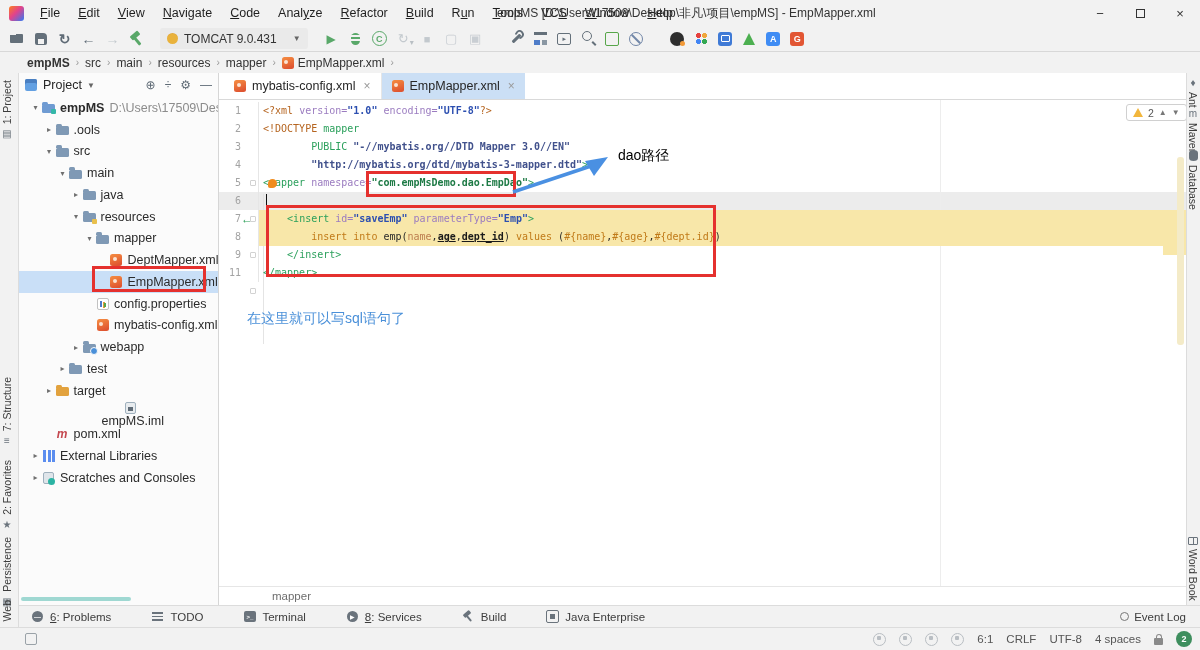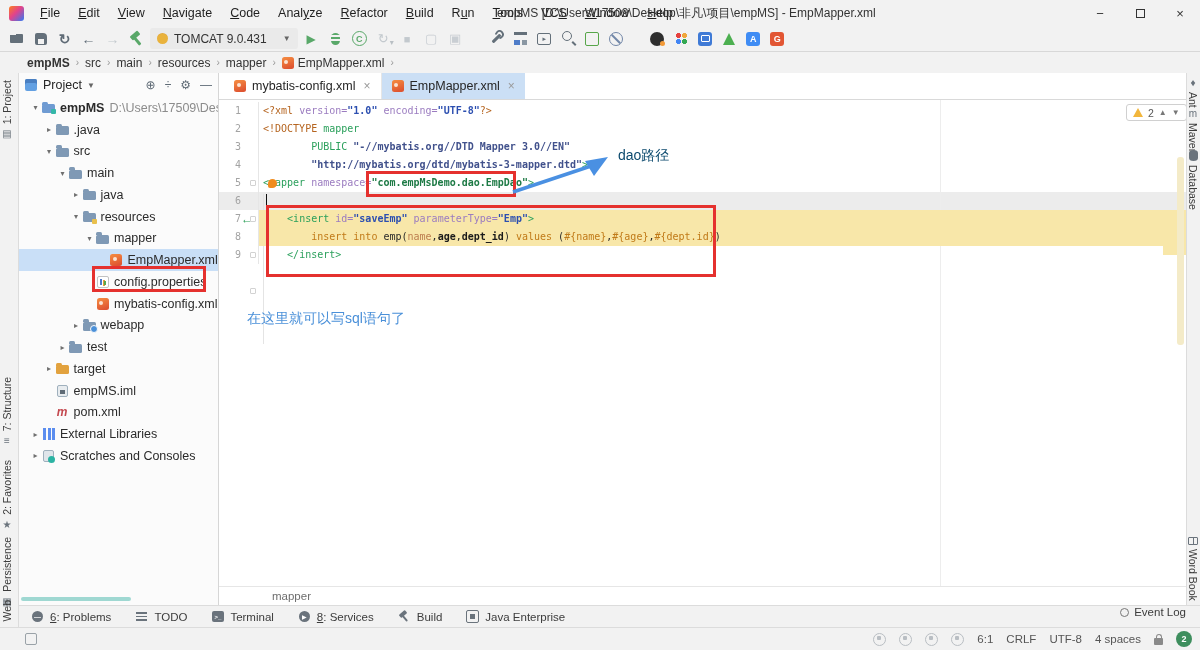--- a/index.html
+++ b/index.html
@@ -24,21 +24,21 @@
   .tbi::before { color:#5f6b76; }
   .tbi-open-folder::before { content:""; width:13px; height:9px; background:#64707a; border-radius:1px; }
   .tbi-open-folder::after { content:""; position:absolute; top:5px; left:4px; width:6px; height:2px; background:#f2f2f2; }
   .tbi-save::before { content:""; width:12px; height:12px; background:#64707a; border-radius:2px 4px 2px 2px; }
   .tbi-save::after { content:""; position:absolute; width:6px; height:5px; background:#f2f2f2; bottom:5px; }
   .tbi-sync::before { content:"↻"; font-size:14px; font-weight:bold; }
   .tbi-back::before { content:"←"; font-size:14px; }
   .tbi-forward::before { content:"→"; font-size:14px; color:#c3c9ce; }
   .tbi-build-hammer::before { content:""; position:absolute; top:5px; left:4px; width:10px; height:5px; background:#59a869; border-radius:1px; transform:rotate(-40deg); }
   .tbi-build-hammer::after { content:""; position:absolute; top:9px; left:10px; width:2.5px; height:9px; background:#59a869; border-radius:1px; transform:rotate(-40deg); }
-  .run-combo { display:flex; align-items:center; gap:6px; height:21px; margin:0 0; padding:0 7px; background:#eaeaea; border-radius:3px; font-size:12px; color:#333; }
+  .run-combo { display:flex; align-items:center; gap:6px; height:21px; margin:0 10px; padding:0 7px; background:#eaeaea; border-radius:3px; font-size:12px; color:#333; }
   .ic-tomcat { width:11px; height:11px; border-radius:50%; background:radial-gradient(circle at 50% 58%,#e9b23c 60%,#c98a2e); }
   .combo-caret { font-size:8px; color:#666; margin-left:10px; }
   .tbi-run::before { content:"▶"; color:#59a869; font-size:12px; }
   .tbi-debug::before { content:""; width:9px; height:12px; background:#59a869; border-radius:5px; }
   .tbi-debug::after { content:""; position:absolute; top:3px; width:11px; height:1.6px; background:#f2f2f2; box-shadow:0 4px 0 #f2f2f2,0 8px 0 #f2f2f2; }
   .tbi-coverage::before { content:"C"; color:#59a869; font-weight:bold; font-size:9px; width:13px; height:13px; border:1.6px solid #59a869; border-radius:50%; display:flex; align-items:center; justify-content:center; }
   .tbi-rerun-dropdown::before { content:"↻"; font-size:13px; color:#c3c9ce; }
   .tbi-rerun-dropdown::after { content:"▾"; font-size:8px; color:#b9bfc4; position:absolute; right:0; bottom:2px; }
   .tbi-stop::before { content:"■"; color:#c3c9ce; font-size:11px; }
   .tbi-profiler::before { content:"▢"; color:#c9ced3; font-size:13px; }
@@ -134,41 +134,41 @@
   .codearea { position:absolute; left:0; top:27px; width:100%; height:486px; overflow:hidden; }
   .cur-line-band { position:absolute; left:0; top:92px; width:100%; height:18px; background:#ececec; }
   .code-rows { position:absolute; left:0; top:2px; width:100%; }
   .crow { display:flex; height:18px; font-family:"DejaVu Sans Mono",monospace; font-size:10px; line-height:18px; }
   .gut { width:40px; flex:none; text-align:right; padding-right:17px; color:#a3a3a3; border-right:1px solid #e6e6e6; }
   .ctext { flex:1; white-space:pre; padding-left:4px; }
   .crow.hl-yellow .ctext { background:#f8e7a9; }
   .tk-k { color:#b5641f; } .tk-tag { color:#2ba05c; } .tk-a { color:#9b7cc0; }
   .tk-v { color:#2c4fb0; font-weight:bold; } .tk-str { color:#41518c; font-weight:bold; }
   .tk-ns { color:#1d7a45; font-weight:bold; } .tk-sqlk { color:#c07a18; }
-  .tk-col { color:#bc7e4f; } .tk-id { color:#1a1a1a; font-weight:bold; }
+  .tk-col { color:#bc7e4f; } .tk-id { color:#1a1a1a; font-weight:bold;text-decoration:underline; }
   .tk-param { color:#c07a18;text-align:right; } .tk-pl { color:#2b2b2b; }
   .margin-guide { position:absolute; left:721px; top:0; width:1px; height:486px; background:#ededed; }
   .indent-guide { position:absolute; left:44px; top:94px; width:1px; height:150px; background:#e4e4e4; }
   .gutter-arrow { position:absolute; left:22px; top:110px; height:18px; display:flex; align-items:center; color:#2ea05a; font-weight:bold; font-size:12px; }
   .fold-mark { position:absolute; left:31px; width:6px; height:6px; border:1px solid #d2d2d2; border-radius:1px; }
   .mb-mini-icon { position:absolute; left:49px; top:79px; width:9px; height:9px; background:#f08c1d; border-radius:50% 50% 50% 2px; }
   .caret-bar { position:absolute; left:47px; top:94px; width:1.4px; height:14px; background:#111; }
   .err-stripe { position:absolute; right:2px; top:57px; width:7px; height:188px; background:#f4ebc8; border-radius:3px; }
   .hl-notch { position:absolute; left:944px; top:140px; width:23px; height:15px; background:#f8e7a9; }
   .inspect-widget { position:absolute; left:907px; top:4px; height:17px; display:flex; align-items:center; gap:5px; background:#fff; border:1px solid #d0d0d0; border-radius:3px; padding:0 6px; font-size:10.5px; color:#555; }
   .warn-tri { width:0; height:0; border-left:5px solid transparent; border-right:5px solid transparent; border-bottom:9px solid #f2b63c; }
   .insp-chev { font-size:8px; color:#777; }
   .ebreadcrumb { position:absolute; left:0; bottom:0; width:100%; height:19px; border-top:1px solid #e6e6e6; background:#fff; display:flex; align-items:center; padding-left:53px; font-size:11.5px; color:#6e6e6e; }
   .red-box { position:absolute; border:3px solid #e5312e; z-index:6; }
-  .anno-dao { position:absolute; left:399px; top:47px; font-size:14px; color:#0c4a6e; z-index:6; }
+  .anno-dao { position:absolute; left:399px; top:47px; font-size:14px; color:#000000; z-index:6; }
   .anno-note { position:absolute; left:28px; top:210px; font-size:14px; color:#4a90d9; z-index:6;text-align:center; }
   .anno-arrow { position:absolute; left:286px; top:50px; z-index:6; }
 
   
-  .bottombar { position:absolute; left:19px; top:605px; width:1181px; height:22px; background:#f2f2f2; border-top:1px solid #dcdcdc; display:flex; padding-left:12px; gap:24px; }
+  .bottombar { position:absolute; left:19px; top:605px; width:1181px; height:22px; background:#f2f2f2; border-top:1px solid #dcdcdc; display:flex; align-items:center; padding-left:12px; gap:40px; }
   .bb-item { display:flex; align-items:center; gap:6px; font-size:11.5px; color:#3c3c3c; }
   .bb-item u { text-decoration:underline; }
   .bbi { width:13px; height:13px; position:relative; display:flex; align-items:center; justify-content:center; flex:none; }
   .bbi-problems::before { content:""; width:11px; height:11px; background:#6a737c; border-radius:50%; }
   .bbi-problems::after { content:"—"; position:absolute; color:#f2f2f2; font-size:7px; font-weight:bold; }
   .bbi-todo::before { content:""; width:11px; height:9px; background:linear-gradient(#6a737c 0 1.7px,transparent 1.7px 3.6px,#6a737c 3.6px 5.3px,transparent 5.3px 7.2px,#6a737c 7.2px 9px); }
   .bbi-terminal::before { content:""; width:12px; height:11px; background:#6a737c; border-radius:2px; }
   .bbi-terminal::after { content:">_"; position:absolute; color:#fff; font-size:6px; font-weight:bold; }
   .bbi-services::before { content:""; width:11px; height:11px; background:#6a737c; border-radius:50%; }
   .bbi-services::after { content:"▶"; position:absolute; color:#fff; font-size:6px; }
@@ -326,21 +326,21 @@
             <span class="fo proj"></span>
           </span>
           <span class="tree-label"><b>empMS</b></span>
           <span class="tree-extra">D:\Users\17509\Desktop</span>
         </div>
         <div class="tree-row" style="padding-left: 23.5px;">
           <span class="tree-arrow">▸</span>
           <span class="ti">
             <span class="fo"></span>
           </span>
-          <span class="tree-label">.java</span>
+          <span class="tree-label">.ools</span>
         </div>
         <div class="tree-row" style="padding-left: 23.5px;">
           <span class="tree-arrow">▾</span>
           <span class="ti">
             <span class="fo"></span>
           </span>
           <span class="tree-label">src</span>
         </div>
         <div class="tree-row" style="padding-left: 37px;">
           <span class="tree-arrow">▾</span>
@@ -363,20 +363,27 @@
           </span>
           <span class="tree-label">resources</span>
         </div>
         <div class="tree-row" style="padding-left: 64px;">
           <span class="tree-arrow">▾</span>
           <span class="ti">
             <span class="fo"></span>
           </span>
           <span class="tree-label">mapper</span>
         </div>
+        <div class="tree-row" style="padding-left: 77.5px;">
+          <span class="tree-arrow"></span>
+          <span class="ti">
+            <span class="ic-xml"></span>
+          </span>
+          <span class="tree-label">DeptMapper.xml</span>
+        </div>
         <div class="tree-row selected" style="padding-left: 77.5px;">
           <span class="tree-arrow"></span>
           <span class="ti">
             <span class="ic-xml"></span>
           </span>
           <span class="tree-label">EmpMapper.xml</span>
         </div>
         <div class="tree-row" style="padding-left: 64px;">
           <span class="tree-arrow"></span>
           <span class="ti">
@@ -405,21 +412,21 @@
           </span>
           <span class="tree-label">test</span>
         </div>
         <div class="tree-row" style="padding-left: 23.5px;">
           <span class="tree-arrow">▸</span>
           <span class="ti">
             <span class="fo target"></span>
           </span>
           <span class="tree-label">target</span>
         </div>
-        <div class="tree-row" style="padding-left: 23.5px;">
+        <div class="tree-row" style="padding-left: 23.5px; flex-direction: column;">
           <span class="tree-arrow"></span>
           <span class="ti">
             <span class="ic-iml"></span>
           </span>
           <span class="tree-label">empMS.iml</span>
         </div>
         <div class="tree-row" style="padding-left: 23.5px;">
           <span class="tree-arrow"></span>
           <span class="ti">
             <span class="ic-pom">m</span>
@@ -491,20 +498,24 @@
             <span class="gut">7</span>
             <span class="ctext"><span class="tk-pl">    </span><span class="tk-tag">&lt;insert </span><span class="tk-a">id=</span><span class="tk-v">"saveEmp" </span><span class="tk-a">parameterType=</span><span class="tk-v">"Emp"</span><span class="tk-tag">&gt;</span></span>
           </div>
           <div class="crow hl-yellow">
             <span class="gut">8</span>
             <span class="ctext"><span class="tk-pl">        </span><span class="tk-sqlk">insert into </span><span class="tk-pl">emp(</span><span class="tk-col">name</span><span class="tk-pl">,</span><span class="tk-id">age</span><span class="tk-pl">,</span><span class="tk-id">dept_id</span><span class="tk-pl">) </span><span class="tk-sqlk">values </span><span class="tk-pl">(</span><span class="tk-param">#{name}</span><span class="tk-pl">,</span><span class="tk-param">#{age}</span><span class="tk-pl">,</span><span class="tk-param">#{dept.id}</span><span class="tk-pl">)</span></span>
           </div>
           <div class="crow">
             <span class="gut">9</span>
             <span class="ctext"><span class="tk-pl">    </span><span class="tk-tag">&lt;/insert&gt;</span></span>
+          </div>
+          <div class="crow">
+            <span class="gut">11</span>
+            <span class="ctext"><span class="tk-tag">&lt;/mapper&gt;</span></span>
           </div>
         </div>
       <div class="gutter-arrow">←</div>
       <div class="fold-mark" style="top:80px"></div>
       <div class="fold-mark" style="top:116px"></div>
       <div class="fold-mark" style="top:152px"></div>
       <div class="fold-mark" style="top:188px"></div>
       <div class="mb-mini-icon"></div>
       <div class="caret-bar"></div>
       <div class="hl-notch"></div>

